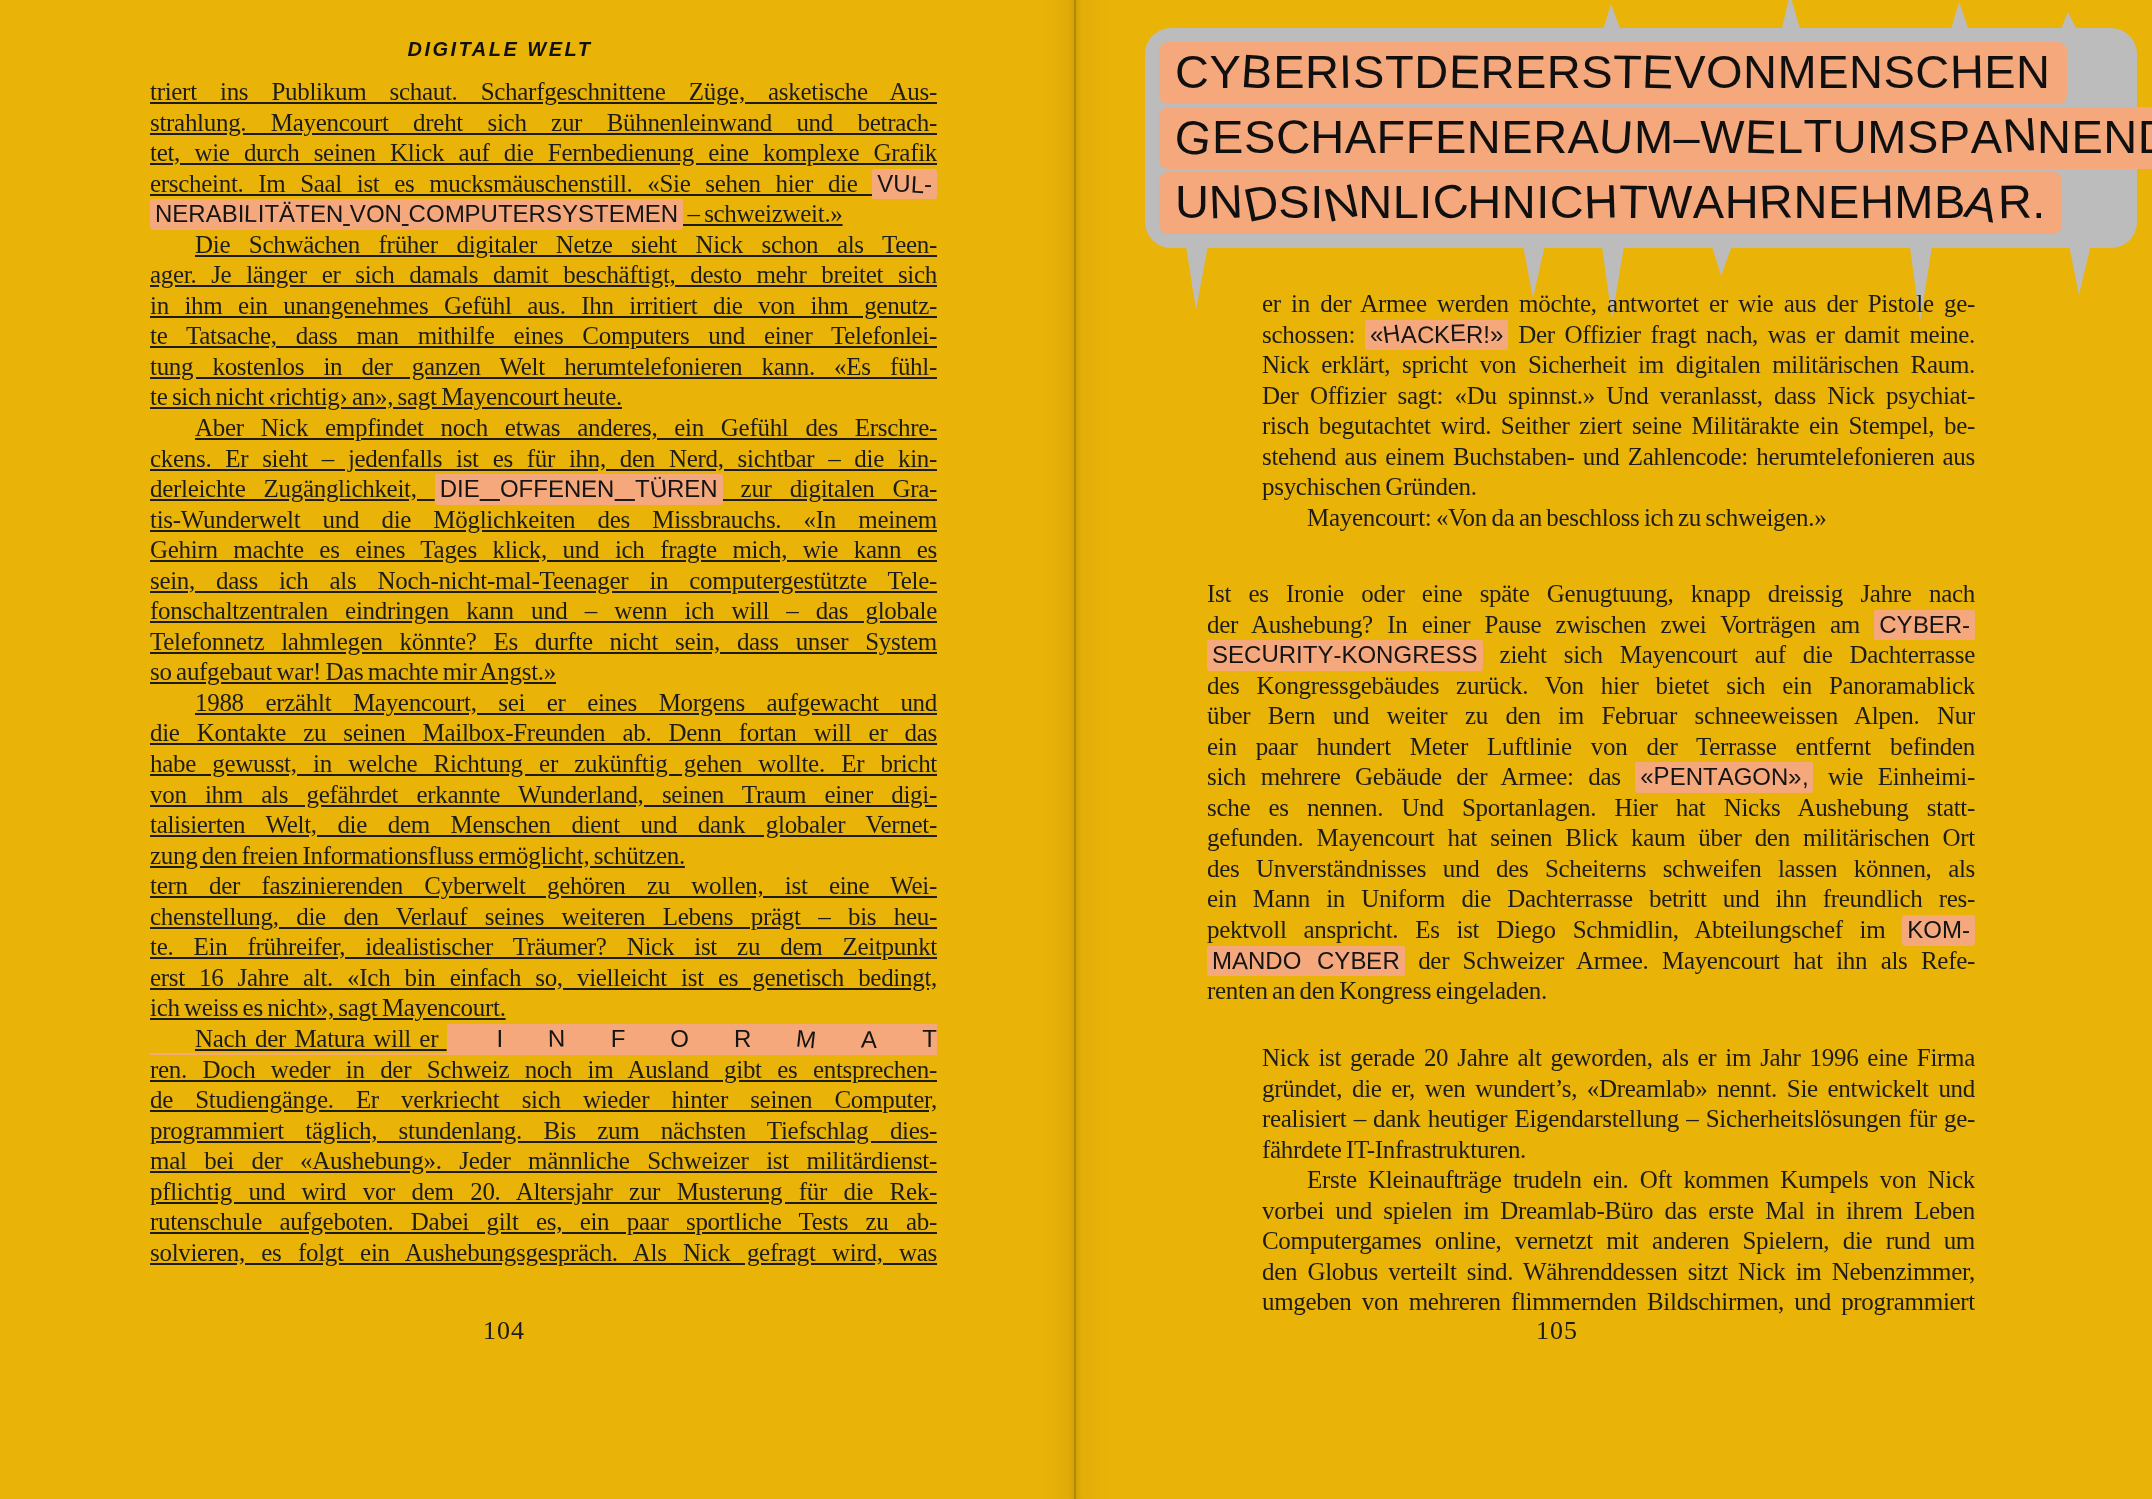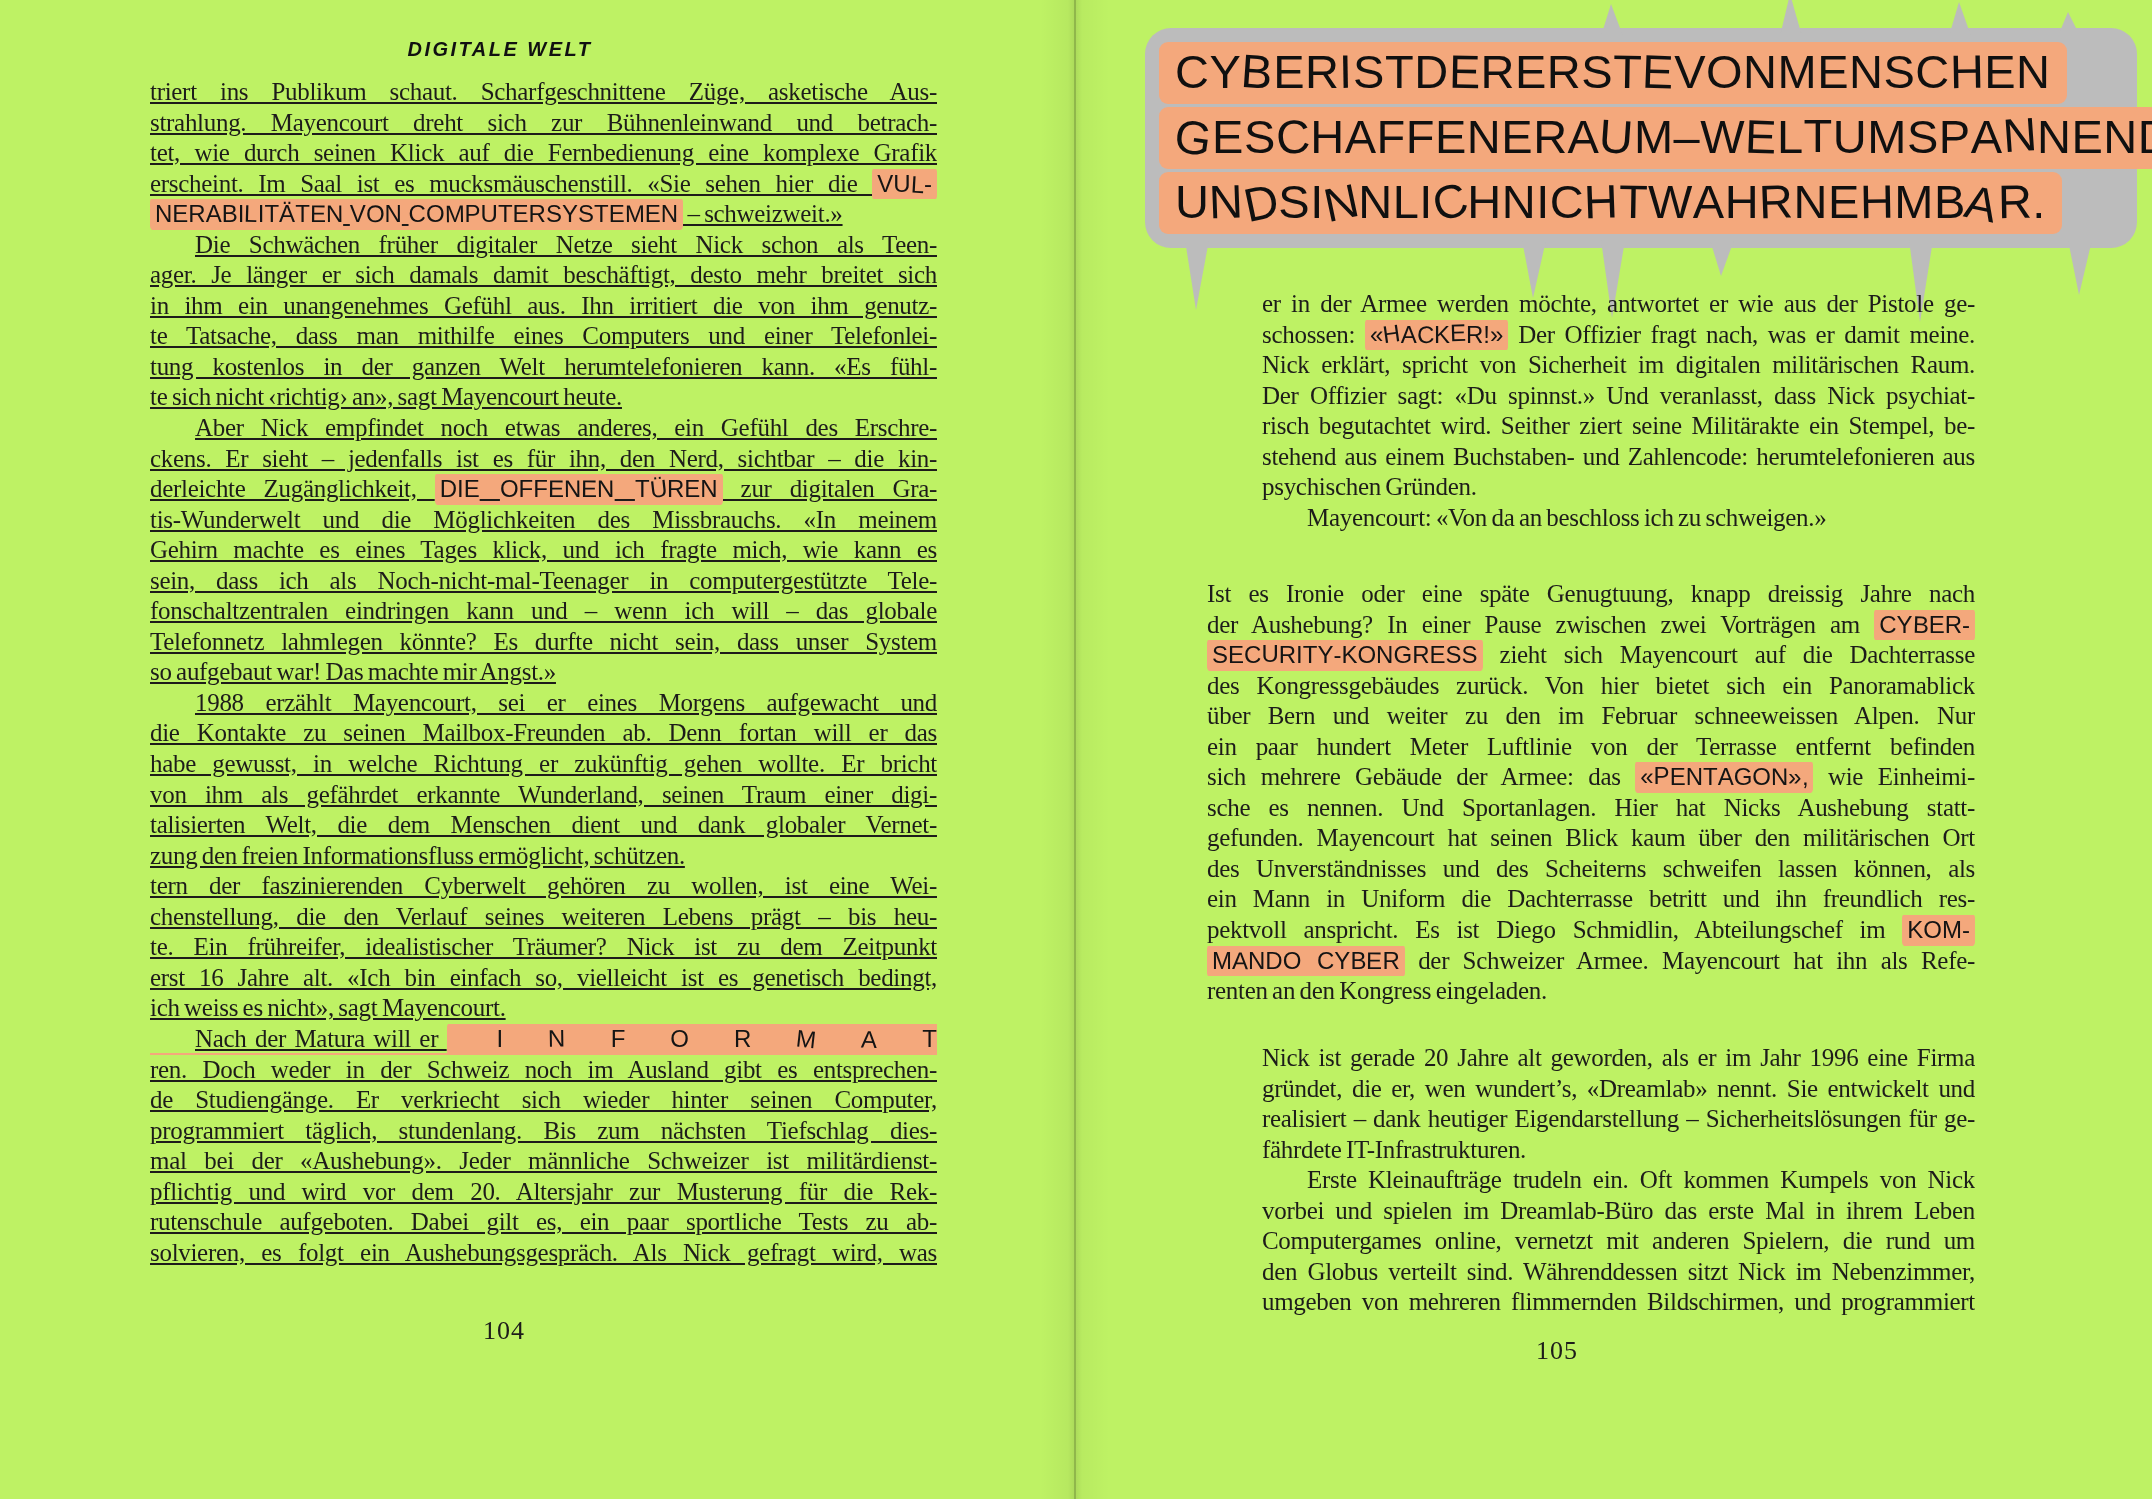--- a/index.html
+++ b/index.html
@@ -1,18 +1,18 @@
 <!DOCTYPE html>
 <html><head>
 <meta charset="utf-8">
 <style>
   html,body{margin:0;padding:0;background:#dededc;}
   .spread{
     position:relative;width:2152px;height:1499px;overflow:hidden;
-    background:#bef264;color:#1d1c1a;
+    background:#eab308;color:#1d1c1a;
     font-family:"Liberation Serif",serif;
   }
   
   .fold{
     position:absolute;left:1040px;top:0;width:70px;height:100%;
     background:linear-gradient(to right,rgba(0,0,0,0) 0%,rgba(0,0,0,0.04) 40%,rgba(0,0,0,0.10) 50%,rgba(0,0,0,0.03) 60%,rgba(0,0,0,0) 100%);
   }
   .fold::after{
     content:"";position:absolute;left:34px;top:0;width:2px;height:100%;
     background:rgba(0,0,0,0.16);
@@ -58,21 +58,21 @@
     padding:4px 16px 7px;margin-bottom:3px;
     font-size:47px;line-height:51px;white-space:nowrap;letter-spacing:0.5px;
   }
   .hline:last-child{margin-bottom:0;}
   .tail{position:absolute;width:0;height:0;}
   .tail.down{border-left:11px solid transparent;border-right:13px solid transparent;top:calc(100% - 8px);}
   .tail.up{border-left:10px solid transparent;border-right:12px solid transparent;bottom:calc(100% - 8px);}
   
   .pagenum{position:absolute;top:1316px;font-size:26px;letter-spacing:1px;}
   .pagenum.ln{left:150px;width:708px;text-align:center;}
-  .pagenum.rn{left:1207px;width:700px;text-align:center;margin-top:20px;}
+  .pagenum.rn{left:1207px;width:700px;text-align:center;}
 </style>
 </head>
 <body>
 
 <div class="spread">
 
   <div class="fold"></div>
 
   <section>
     <div class="running-head">DIGITALE WELT</div>

